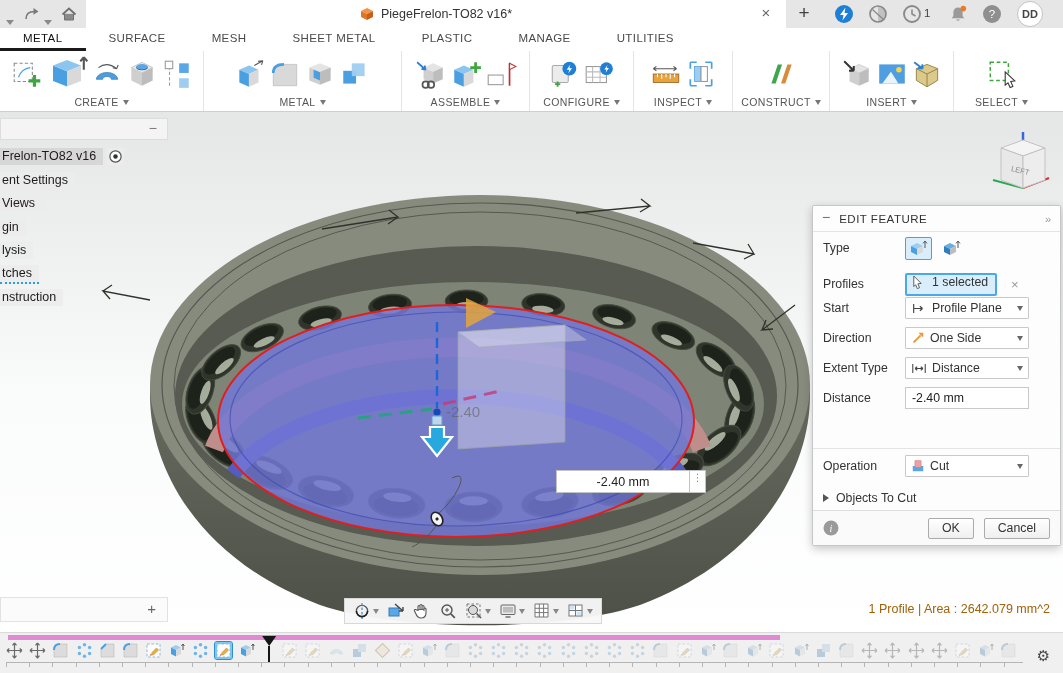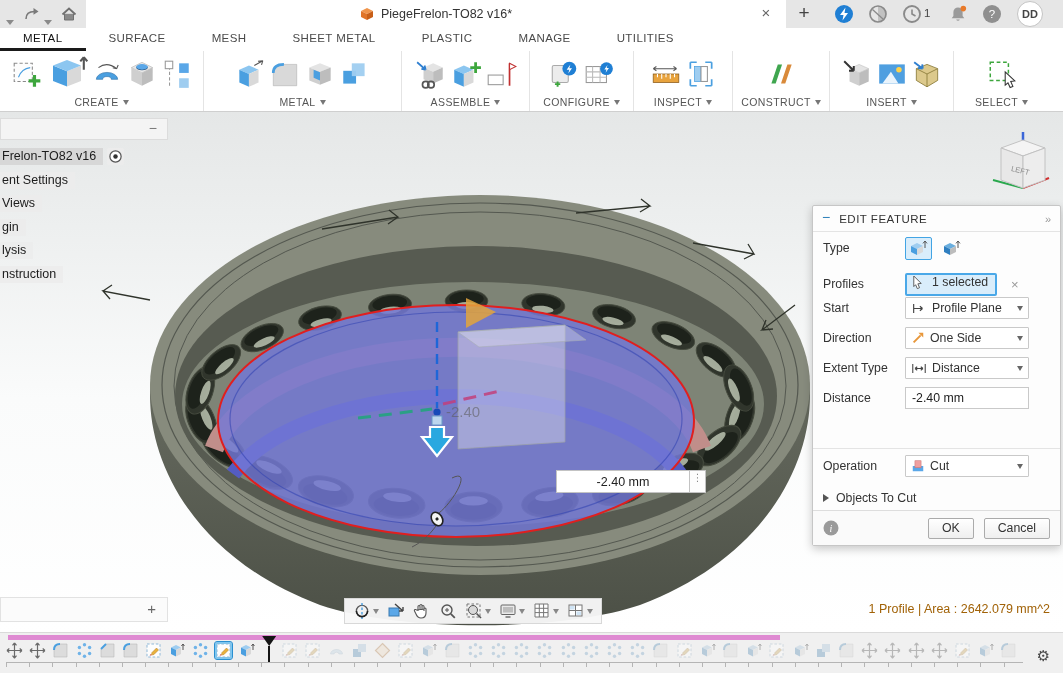--- a/index.html
+++ b/index.html
@@ -535,20 +535,23 @@
         </div>
         <div class="brow">
           <span class="chip">Views</span>
         </div>
         <div class="brow">
           <span class="chip">gin</span>
         </div>
         <div class="brow">
           <span class="chip">lysis</span>
         </div>
+        <div class="brow editing">
+          <span class="chip">tches</span>
+        </div>
         <div class="brow">
           <span class="chip">nstruction</span>
         </div>
       </div>
   </div>
   <div id="browser-addbar">
     <span id="browser-add">+</span>
   </div>
 
   <div id="dim-box">

